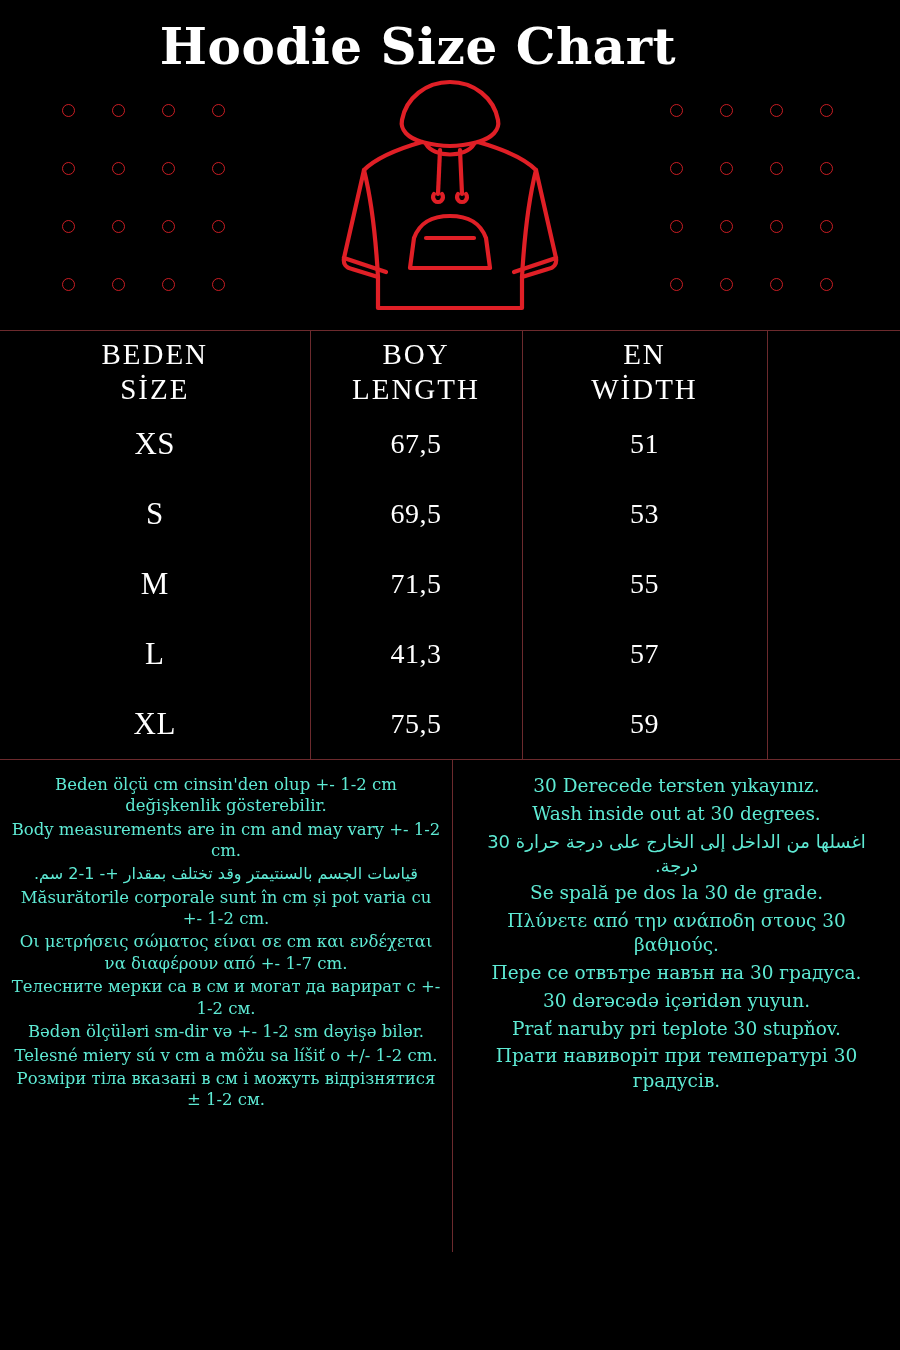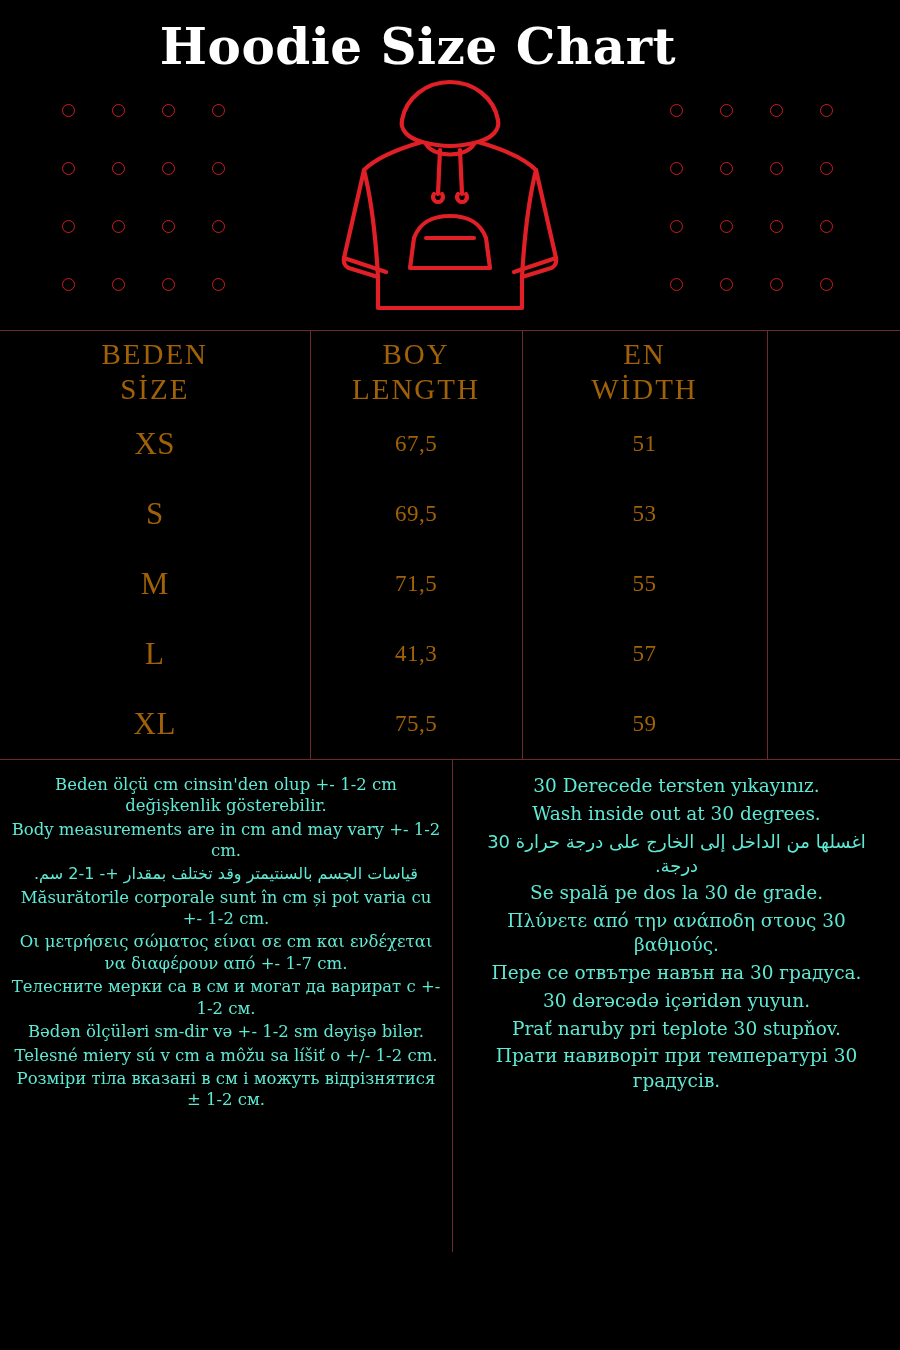--- a/index.html
+++ b/index.html
@@ -74,41 +74,41 @@
   table.size-table col.c0 { width: 310px; }
   table.size-table col.c1 { width: 212px; }
   table.size-table col.c2 { width: 245px; }
   table.size-table col.c3 { width: 133px; }
 
   table.size-table th,
   table.size-table td {
     border-left: 1px solid #6c2a2d;
     border-right: 1px solid #6c2a2d;
     text-align: center;
-    color: #a16207;
+    color: #ffffff;
     font-weight: normal;
   }
   table.size-table th:first-child,
   table.size-table td:first-child { border-left: none; }
   table.size-table th:last-child,
   table.size-table td:last-child { border-right: none; }
 
   thead th {
     height: 78px;
     font-size: 29px;
     line-height: 1.18;
     letter-spacing: 2px;
     vertical-align: middle;
     padding-top: 4px;
   }
   thead th .l2 { display: block; font-family: Liberation Serif, serif; }
 
   tbody td {
     height: 70px;
-    font-size: 23px;
+    font-size: 28px;
     vertical-align: middle;
     letter-spacing: 0.5px;
   }
   tbody td.col-size { font-size: 31px; }
 
   
   .notes {
     display: flex;
     width: 900px;
     height: 492px;

